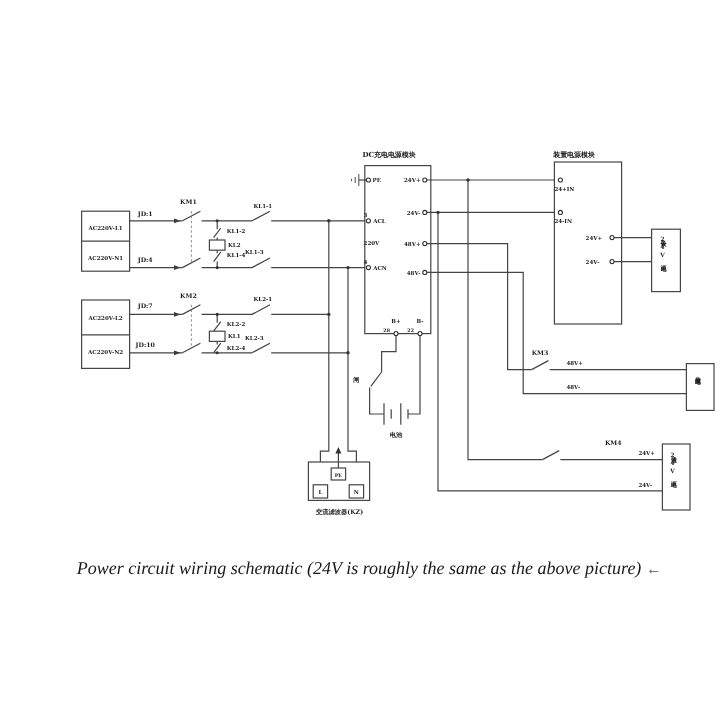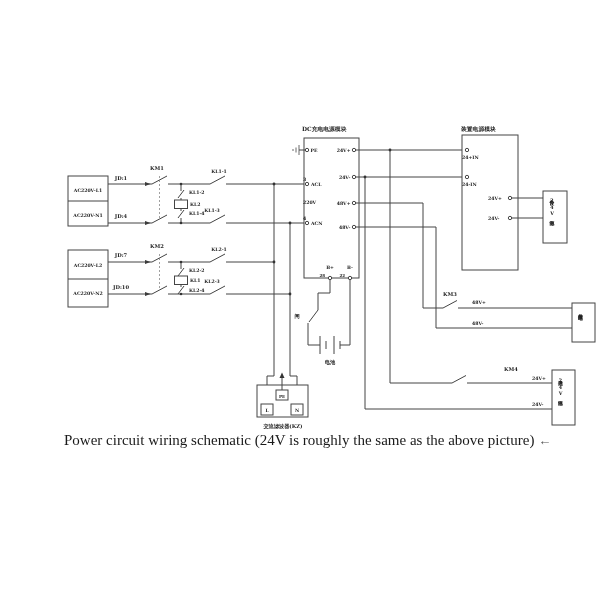--- a/index.html
+++ b/index.html
@@ -13,21 +13,21 @@
   .mid{text-anchor:middle;}
   .end{text-anchor:end;}
   .vtext{writing-mode:vertical-rl;text-orientation:upright;font-size:4.8px;font-weight:bold;letter-spacing:0.5px;}
   .wire{stroke:#444;stroke-width:1;fill:none;}
   .thin{stroke:#444;stroke-width:0.8;fill:none;}
   .boxx{stroke:#444;stroke-width:1;fill:#fff;}
   .ring{stroke:#333;stroke-width:0.9;fill:#fff;}
   .dot{fill:#333;}
   .dash{stroke:#777;stroke-width:0.7;stroke-dasharray:2 2;fill:none;}
   .arr{fill:#333;}
-  #caption{position:absolute;left:64px;top:432px;width:530px;font-size:15px;color:#1a1a1a;white-space:nowrap;}
+  #caption{position:absolute;left:64px;top:466px;width:530px;font-size:15px;color:#1a1a1a;white-space:nowrap;font-style:italic;}
   #caption .mark{color:#555;font-size:13px;}
 </style>
 </head>
 <body>
 
 <svg id="stage" viewBox="0 0 600 445">
 
   <g>
     <rect class="boxx" x="68" y="176" width="40" height="50"></rect>
     <line class="wire" x1="68" y1="201" x2="108" y2="201"></line>

